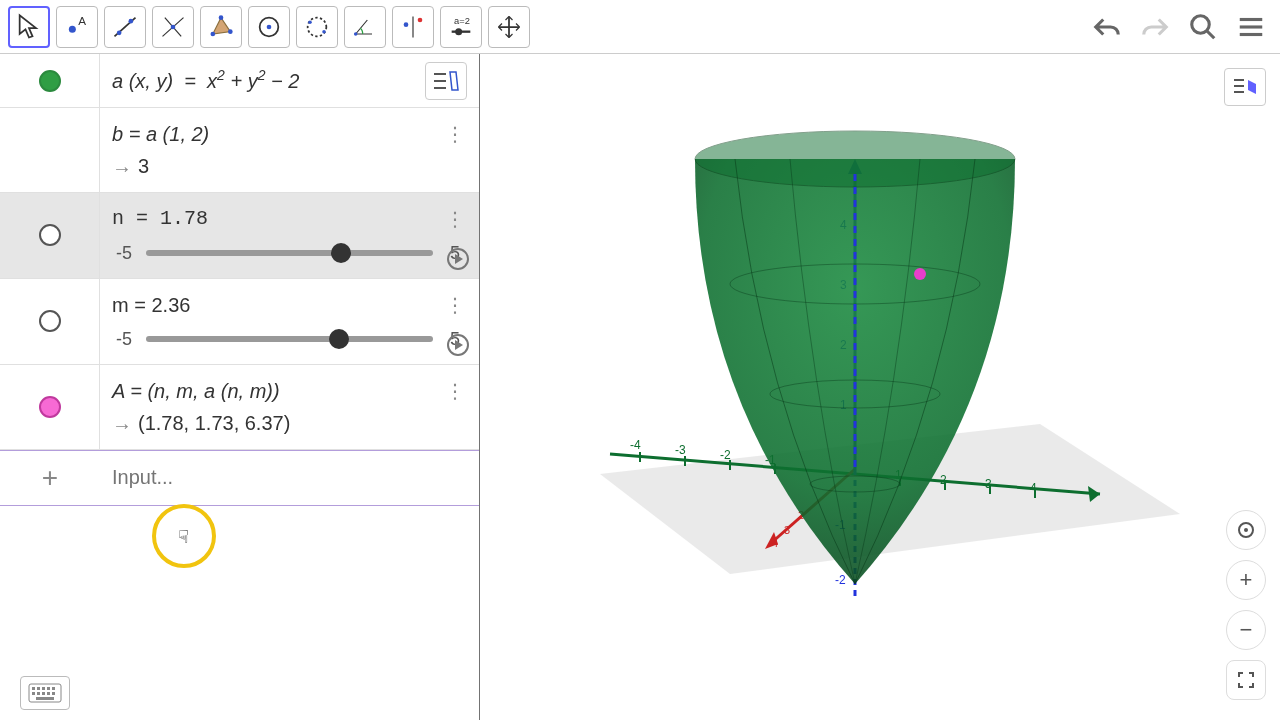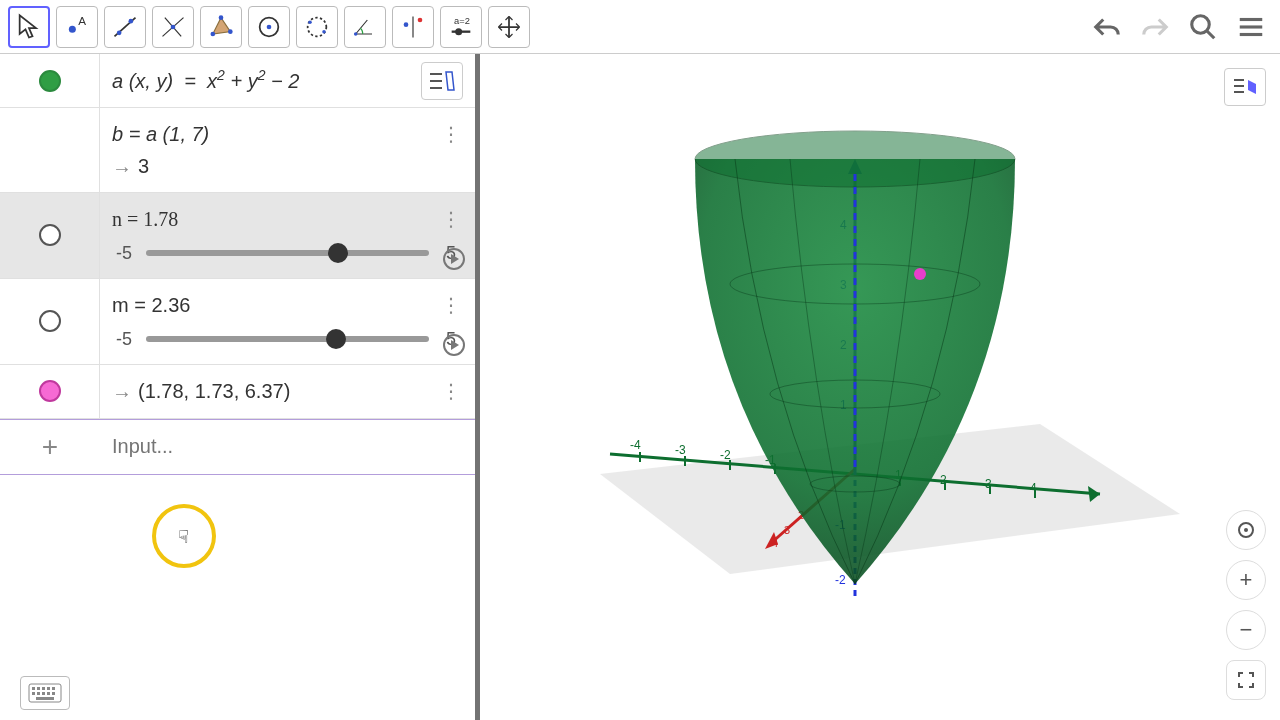--- a/index.html
+++ b/index.html
@@ -11,21 +11,21 @@
 .tool-btn { width: 42px; height: 42px; border: 1px solid #bbb; border-radius: 4px; display: flex; align-items: center; justify-content: center; background: #fff; cursor: pointer; }
 .tool-btn.active { border: 2px solid #6161ff; }
 .tool-btn svg { width: 28px; height: 28px; }
 .toolbar-spacer { flex: 1; }
 .tool-icon-btn { width: 42px; height: 42px; display: flex; align-items: center; justify-content: center; cursor: pointer; color: #666; }
 .tool-icon-btn.disabled { color: #ccc; }
 .tool-icon-btn svg { width: 30px; height: 30px; }
 
 
 .main { display: flex; height: calc(100% - 54px); }
-.sidebar { width: 480px; border-right: 5px solid #737373; display: flex; flex-direction: column; position: relative; }
+.sidebar { width: 480px; border-right: 1px solid #737373; display: flex; flex-direction: column; position: relative; }
 .view3d { flex: 1; position: relative; background: #fff; }
 
 
 .row { display: flex; border-bottom: 1px solid #e0e0e0; min-height: 54px; align-items: stretch; }
 .row.selected { background: #e6e6e6; }
 .marble-col { width: 100px; display: flex; align-items: center; justify-content: center; border-right: 1px solid #e0e0e0; }
 .marble { width: 22px; height: 22px; border-radius: 50%; border: 2px solid #555; cursor: pointer; }
 .marble.green { background: #2f9e44; border-color: #2b8a3e; }
 .marble.empty { background: #fff; }
 .marble.pink { background: #f76ad4; border-color: #c0399e; }
@@ -189,32 +189,32 @@
         </div>
       <div class="content-col">
         <span class="def"><i>a</i> (<i>x</i>, <i>y</i>) &nbsp;=&nbsp; <i>x</i><sup>2</sup> + <i>y</i><sup>2</sup> − 2</span>
       </div>
     </div>
 
     <div class="row">
       <div class="marble-col"></div>
       <div class="content-col">
         <div class="more-btn">⋮</div>
-        <div class="def">b = a (1, 7)</div>
+        <div class="def">b = a (1, 2)</div>
         <div class="result"><span class="arrow">→</span><span>3</span></div>
       </div>
     </div>
 
     <div class="row selected">
       <div class="marble-col">
           <div class="marble empty"></div>
         </div>
       <div class="content-col">
         <div class="more-btn">⋮</div>
-        <div style="font-family:Liberation Serif, serif;font-size:20px;font-weight:400">n = 1.78</div>
+        <div style="font-family:Liberation Mono, monospace;font-size:20px;font-weight:400">n = 1.78</div>
         <div class="slider-line">
           <div class="slider-label">-5</div>
           <div class="slider-track">
               <div class="slider-thumb" style="left:67.8%"></div>
             </div>
           <div class="slider-label">5</div>
         </div>
         <div class="play-btn"></div>
       </div>
     </div>
@@ -236,20 +236,21 @@
         <div class="play-btn"></div>
       </div>
     </div>
 
     <div class="row">
       <div class="marble-col">
           <div class="marble pink"></div>
         </div>
       <div class="content-col">
         <div class="more-btn">⋮</div>
+        <div class="def">A = (n, m, a (n, m))</div>
         <div class="result"><span class="arrow">→</span><span>(1.78, 1.73, 6.37)</span></div>
       </div>
     </div>
 
     <div class="input-row">
       <div class="plus">+</div>
       <input type="text" placeholder="Input..." style="">
     </div>
 
     <div class="cursor-highlight"></div>

